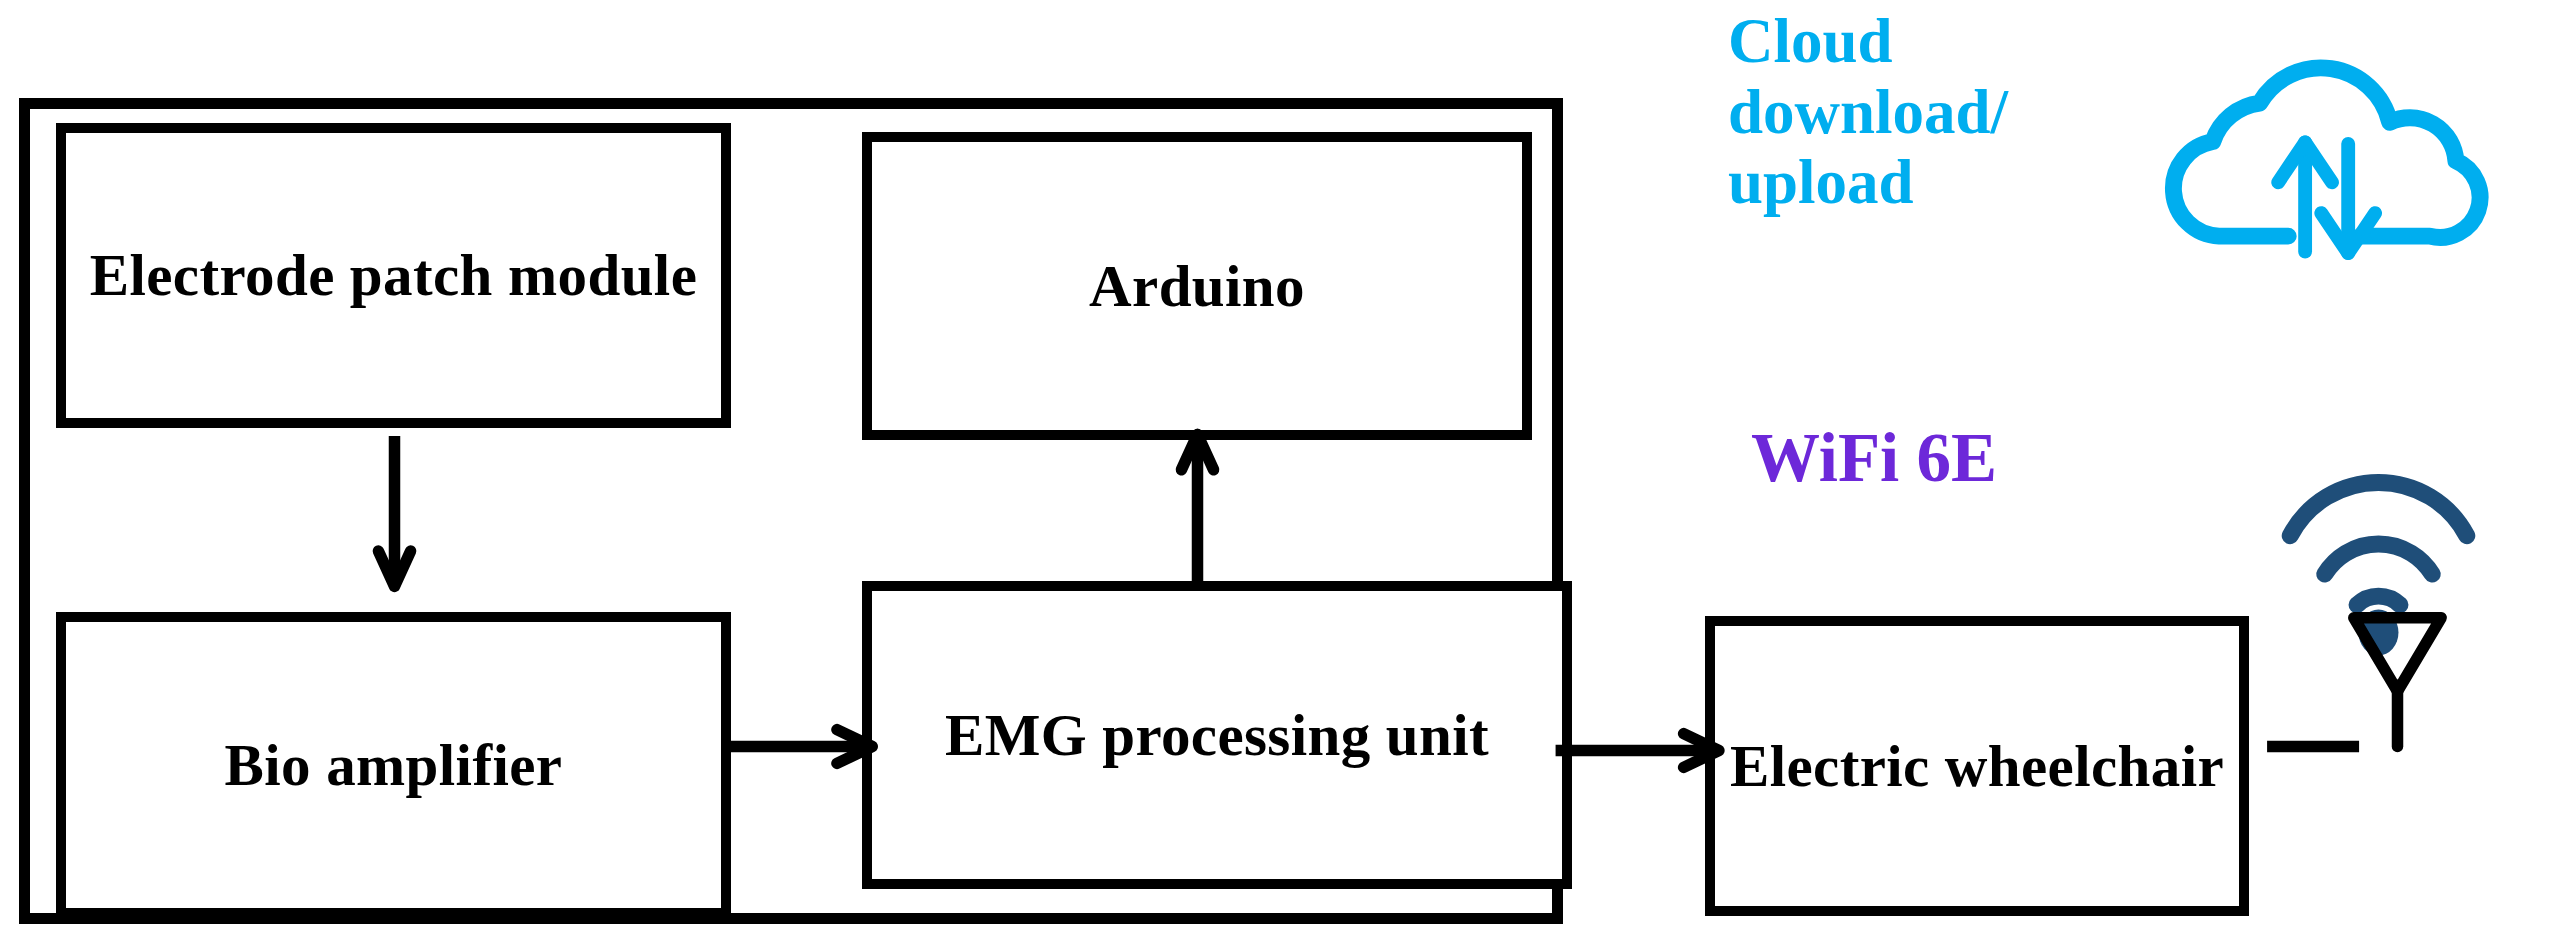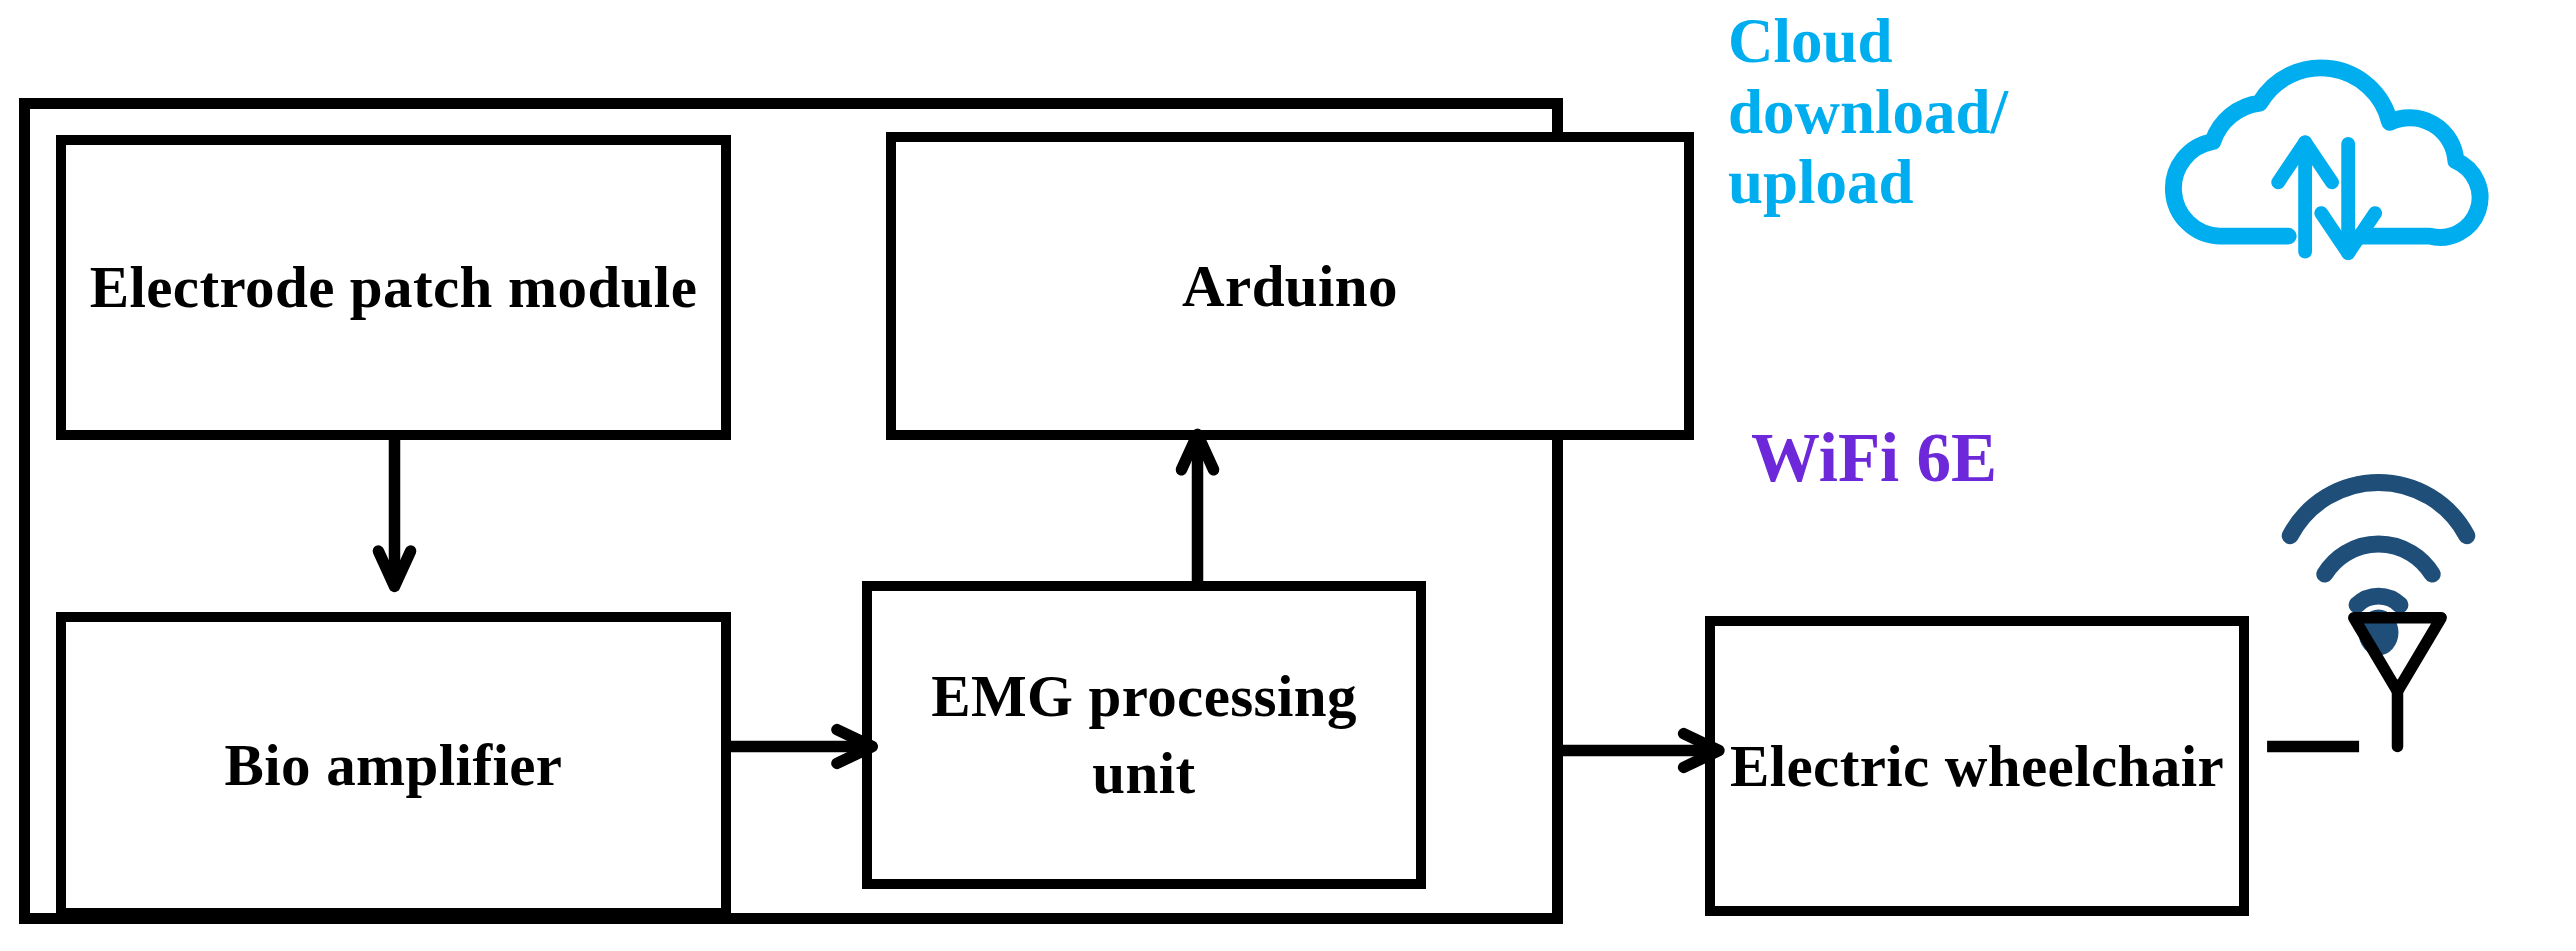--- a/index.html
+++ b/index.html
@@ -25,24 +25,24 @@
     padding:0 7.7px;
   }
   
   #outer-container{
     position:absolute;
     left:19px; top:98px; width:1544px; height:826px;
     border:11.5px solid #000;
     box-sizing:border-box;
     background:transparent;
   }
-  #box-electrode{ left:56px;  top:135px; width:675px; height:305px; }
-  #box-arduino  { left:862px; top:132px; width:808px; height:308px;margin-left:24px; }
+  #box-electrode{ left:56px;  top:123px; width:675px; height:305px; }
+  #box-arduino  { left:862px; top:132px; width:670px; height:308px; }
   #box-bioamp   { left:56px;  top:612px; width:675px; height:306px; }
-  #box-emg      { left:862px; top:581px; width:564px; height:308px; }
+  #box-emg      { left:862px; top:581px; width:710px; height:308px; }
   #box-wheelchair{left:1705px; top:616px; width:544px; height:300px;justify-content:center; }
 
   .connector{position:absolute;}
 
   
   #arrow-electrode-bioamp{ left:383px; top:436px; width:23px; height:152px; }
   
   #arrow-emg-arduino{ left:1186px; top:431px; width:23px; height:158px; }
   
   #arrow-bioamp-emg{ left:724px; top:735px; width:150px; height:23px; }

